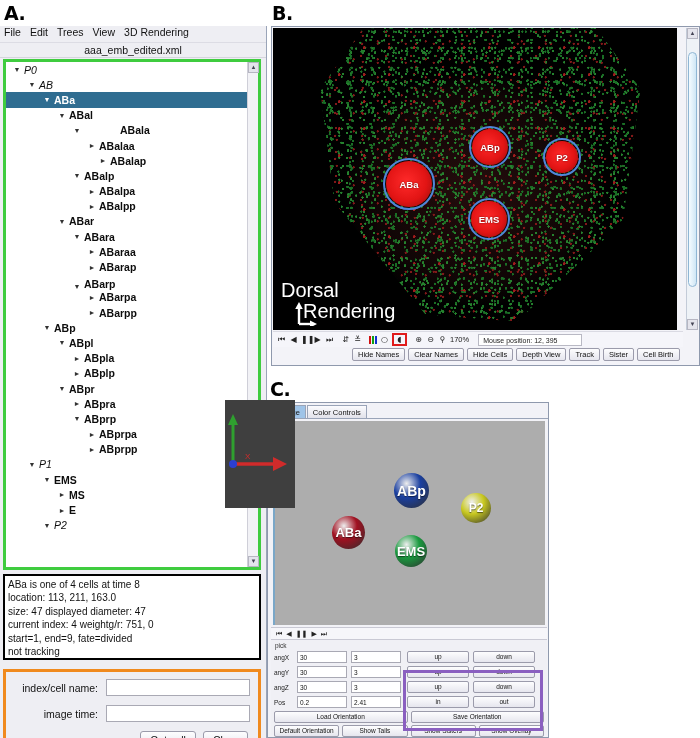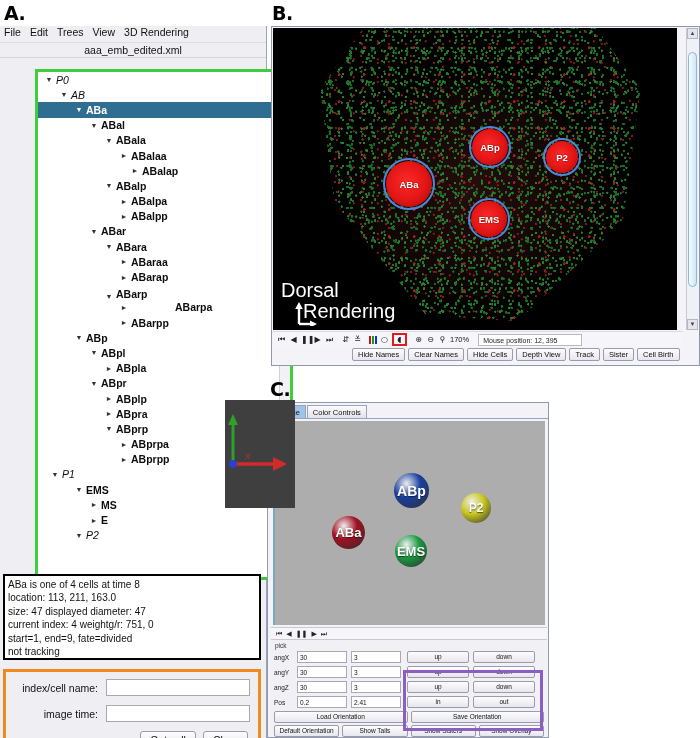--- a/index.html
+++ b/index.html
@@ -40,25 +40,24 @@
     font-family: "Liberation Sans", sans-serif;
     cursor: default;
   }
   .filetitle {
     height: 15px; background: #eeeef3;
     text-align: center; font-size: 10.5px; color: #111;
     line-height: 15px;
     border-bottom: 1px solid #d5d5dd;
   }
   .greenbox {
-    position: absolute; left: 3px; top: 43px;
+    position: absolute; left: 3px; top: 33px;
     width: 258px; height: 511px;
     border: 3px solid #3fcc3f;
     background: #ffffff;
-    margin-left: 32px;
   }
   .treewrap {
     position: absolute; left: 0; top: 0; right: 11px; bottom: 0;
     background: #fff; overflow: hidden;
   }
   .tree-scroll {
     position: absolute; right: 0; top: 0; width: 11px; bottom: 0;
     background: #f2f2f6; border-left: 1px solid #cfcfd8;
   }
   .sb-arrow {
@@ -348,109 +347,109 @@
             <span class="lbl">AB</span>
           </div>
           <div class="node sel" style="padding-left: 36px;">
             <span class="tw">▼</span>
             <span class="lbl">ABa</span>
           </div>
           <div class="node" style="padding-left: 51px;">
             <span class="tw">▼</span>
             <span class="lbl">ABal</span>
           </div>
+          <div class="node" style="padding-left: 66px; gap: 36px;">
+            <span class="tw">▼</span>
+            <span class="lbl">ABala</span>
+          </div>
+          <div class="node" style="padding-left: 81px;">
+            <span class="tw">►</span>
+            <span class="lbl">ABalaa</span>
+          </div>
+          <div class="node" style="padding-left: 92px;">
+            <span class="tw">►</span>
+            <span class="lbl">ABalap</span>
+          </div>
           <div class="node" style="padding-left: 66px;">
             <span class="tw">▼</span>
-            <span class="lbl">ABala</span>
-          </div>
-          <div class="node" style="padding-left: 81px;">
-            <span class="tw">►</span>
-            <span class="lbl">ABalaa</span>
-          </div>
-          <div class="node" style="padding-left: 92px;">
-            <span class="tw">►</span>
-            <span class="lbl">ABalap</span>
+            <span class="lbl">ABalp</span>
+          </div>
+          <div class="node" style="padding-left: 81px;">
+            <span class="tw">►</span>
+            <span class="lbl">ABalpa</span>
+          </div>
+          <div class="node" style="padding-left: 81px;">
+            <span class="tw">►</span>
+            <span class="lbl">ABalpp</span>
+          </div>
+          <div class="node" style="padding-left: 51px;">
+            <span class="tw">▼</span>
+            <span class="lbl">ABar</span>
           </div>
           <div class="node" style="padding-left: 66px;">
             <span class="tw">▼</span>
-            <span class="lbl">ABalp</span>
-          </div>
-          <div class="node" style="padding-left: 81px;">
-            <span class="tw">►</span>
-            <span class="lbl">ABalpa</span>
-          </div>
-          <div class="node" style="padding-left: 81px;">
-            <span class="tw">►</span>
-            <span class="lbl">ABalpp</span>
+            <span class="lbl">ABara</span>
+          </div>
+          <div class="node" style="padding-left: 81px;">
+            <span class="tw">►</span>
+            <span class="lbl">ABaraa</span>
+          </div>
+          <div class="node" style="padding-left: 81px;">
+            <span class="tw">►</span>
+            <span class="lbl">ABarap</span>
+          </div>
+          <div class="node" style="padding-left: 66px; align-items: flex-end;">
+            <span class="tw">▼</span>
+            <span class="lbl">ABarp</span>
+          </div>
+          <div class="node" style="padding-left: 81px;">
+            <span class="tw">►</span>
+            <span class="lbl">ABarpa</span>
+          </div>
+          <div class="node" style="padding-left: 81px;">
+            <span class="tw">►</span>
+            <span class="lbl">ABarpp</span>
+          </div>
+          <div class="node" style="padding-left: 36px;">
+            <span class="tw">▼</span>
+            <span class="lbl">ABp</span>
           </div>
           <div class="node" style="padding-left: 51px;">
             <span class="tw">▼</span>
-            <span class="lbl">ABar</span>
+            <span class="lbl">ABpl</span>
           </div>
           <div class="node" style="padding-left: 66px;">
-            <span class="tw">▼</span>
-            <span class="lbl">ABara</span>
-          </div>
-          <div class="node" style="padding-left: 81px;">
-            <span class="tw">►</span>
-            <span class="lbl">ABaraa</span>
-          </div>
-          <div class="node" style="padding-left: 81px;">
-            <span class="tw">►</span>
-            <span class="lbl">ABarap</span>
-          </div>
-          <div class="node" style="padding-left: 66px; align-items: flex-end;">
-            <span class="tw">▼</span>
-            <span class="lbl">ABarp</span>
-          </div>
-          <div class="node" style="padding-left: 81px; gap: 44px;">
-            <span class="tw">►</span>
-            <span class="lbl">ABarpa</span>
-          </div>
-          <div class="node" style="padding-left: 81px;">
-            <span class="tw">►</span>
-            <span class="lbl">ABarpp</span>
-          </div>
-          <div class="node" style="padding-left: 36px;">
-            <span class="tw">▼</span>
-            <span class="lbl">ABp</span>
+            <span class="tw">►</span>
+            <span class="lbl">ABpla</span>
+          </div>
+          <div class="node" style="padding-left: 66px;">
+            <span class="tw">►</span>
+            <span class="lbl">ABplp</span>
           </div>
           <div class="node" style="padding-left: 51px;">
             <span class="tw">▼</span>
-            <span class="lbl">ABpl</span>
+            <span class="lbl">ABpr</span>
           </div>
           <div class="node" style="padding-left: 66px;">
             <span class="tw">►</span>
-            <span class="lbl">ABpla</span>
-          </div>
-          <div class="node" style="padding-left: 51px;">
-            <span class="tw">▼</span>
-            <span class="lbl">ABpr</span>
+            <span class="lbl">ABpra</span>
           </div>
           <div class="node" style="padding-left: 66px;">
-            <span class="tw">►</span>
-            <span class="lbl">ABplp</span>
-          </div>
-          <div class="node" style="padding-left: 66px;">
-            <span class="tw">►</span>
-            <span class="lbl">ABpra</span>
-          </div>
-          <div class="node" style="padding-left: 66px;">
             <span class="tw">▼</span>
             <span class="lbl">ABprp</span>
           </div>
           <div class="node" style="padding-left: 81px;">
             <span class="tw">►</span>
             <span class="lbl">ABprpa</span>
           </div>
           <div class="node" style="padding-left: 81px;">
             <span class="tw">►</span>
             <span class="lbl">ABprpp</span>
           </div>
-          <div class="node italic" style="padding-left: 12px;">
+          <div class="node italic" style="padding-left: 21px;">
             <span class="tw">▼</span>
             <span class="lbl">P1</span>
           </div>
           <div class="node" style="padding-left: 36px;">
             <span class="tw">▼</span>
             <span class="lbl">EMS</span>
           </div>
           <div class="node" style="padding-left: 51px;">
             <span class="tw">►</span>
             <span class="lbl">MS</span>

